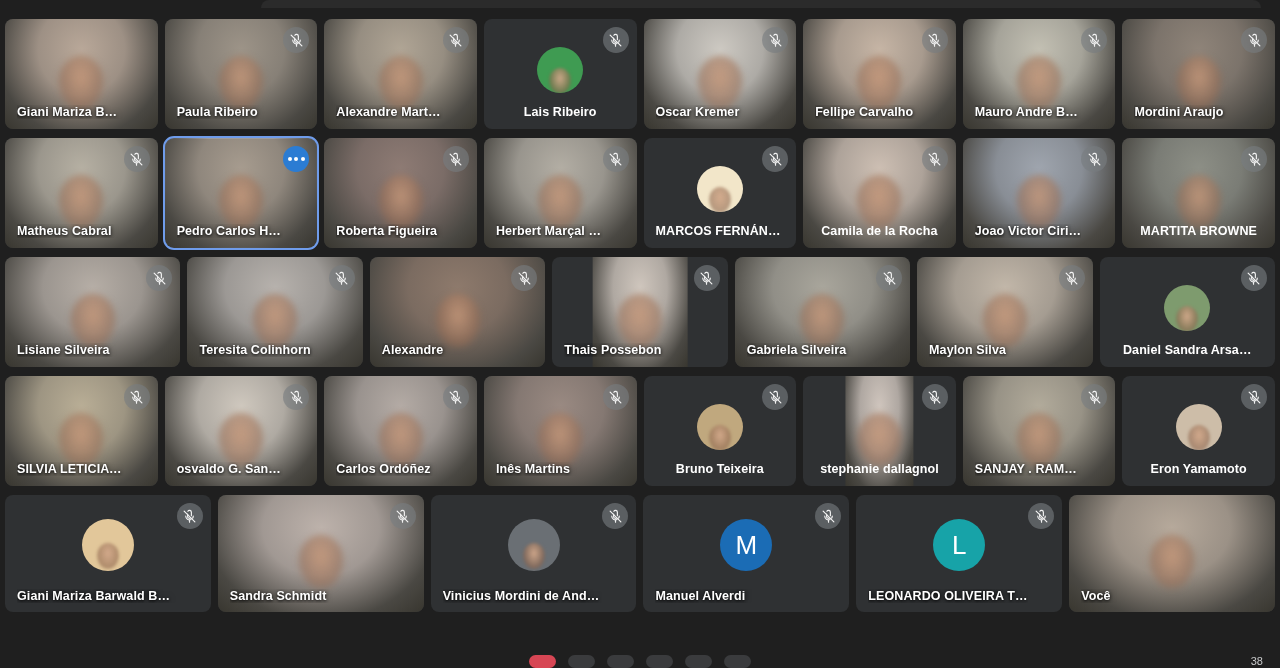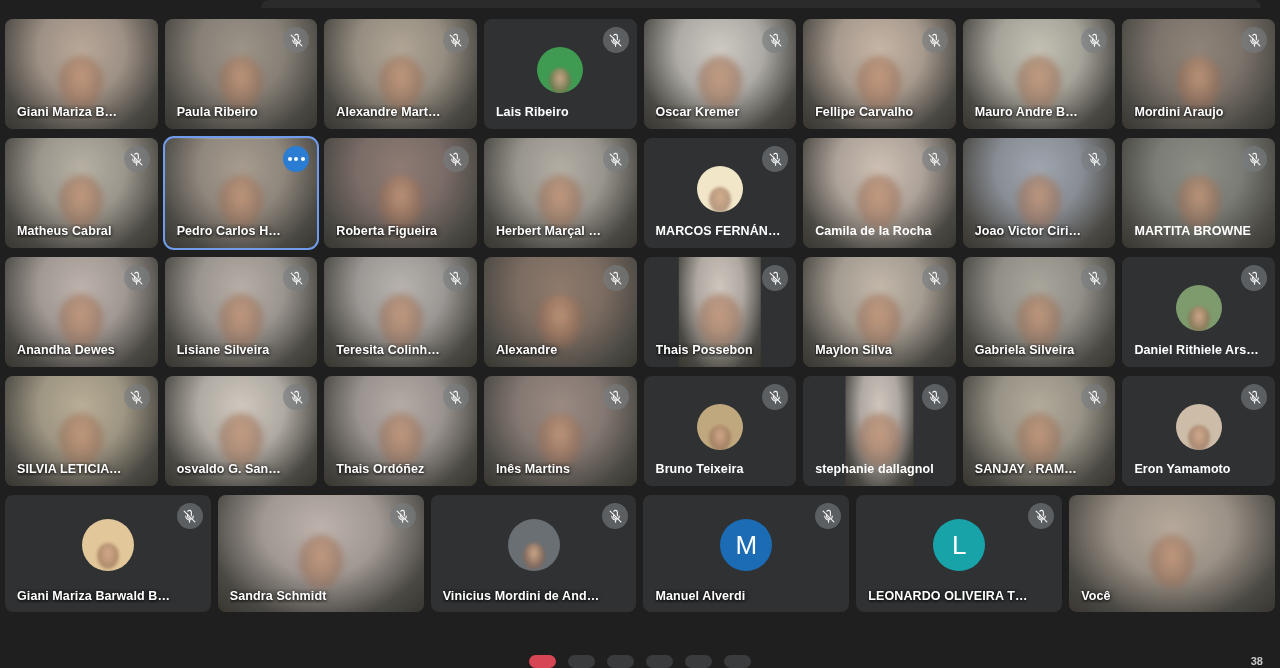--- a/index.html
+++ b/index.html
@@ -107,21 +107,21 @@
     font-size: 12.5px;
     font-weight: 700;
     letter-spacing: .1px;
     white-space: nowrap;
     overflow: hidden;
     text-overflow: ellipsis;
     text-shadow: 0 1px 3px rgba(0,0,0,.85), 0 0 6px rgba(0,0,0,.6);
   }
   .name.center {
     left: 0; right: 0;
-    text-align: left;
+    text-align: center;
     padding: 0 12px;
     text-shadow: none;
   }
   .row.r5 .name { bottom: 9px; }
 
   
   .mic {
     position: absolute;
     top: 8px; right: 8px;
     width: 26px; height: 26px;
@@ -156,21 +156,21 @@
     width: 27px; height: 13px;
     border-radius: 7px;
     background: #3a3b3d;
   }
   .bottombar .pill.red { background: #d74654; }
   .count {
     position: absolute;
     right: 17px; bottom: 1px;
     color: #c8c9ca;
     font-size: 11px;
-    font-weight: 700;
+    font-weight: 400;
   }
 </style>
 </head>
 <body>
 
 <div id="stage">
 
   <div class="top-strip"></div>
 
   <div class="grid-rows" id="grid-rows">
@@ -368,33 +368,20 @@
               <path d="M18 11.4a6 6 0 0 1-1 3.3M6 11.4a6 6 0 0 0 8.4 5.5"></path>
               <path d="M12 18.3V21"></path>
               <path d="M3.4 3.4 20.6 20.6"></path>
             </svg>
           </div>
           <div class="name center">MARTITA BROWNE</div>
         </div>
       </div>
       <div class="row r3">
         <div class="tile">
-          <div class="vid" style="background: radial-gradient(at 50% 28%, rgb(189, 178, 171) 0%, rgba(189, 178, 171, 0.8) 40%, rgb(74, 72, 67) 78%, rgb(56, 54, 47) 100%);"></div>
-          <div class="mic">
-            <svg viewBox="0 0 24 24" fill="none" stroke="#f2f2f2" stroke-width="1.9" stroke-linecap="round">
-              <path d="M15 10.6V5.2a3 3 0 0 0-5.6-1.5"></path>
-              <path d="M9 8.2v3.6a3 3 0 0 0 4.7 2.5"></path>
-              <path d="M18 11.4a6 6 0 0 1-1 3.3M6 11.4a6 6 0 0 0 8.4 5.5"></path>
-              <path d="M12 18.3V21"></path>
-              <path d="M3.4 3.4 20.6 20.6"></path>
-            </svg>
-          </div>
-          <div class="name">Anandha Dewes</div>
-        </div>
-        <div class="tile">
           <div class="vid" style="background: radial-gradient(at 50% 28%, rgb(182, 174, 166) 0%, rgba(182, 174, 166, 0.8) 40%, rgb(74, 72, 67) 78%, rgb(56, 54, 47) 100%);"></div>
           <div class="mic">
             <svg viewBox="0 0 24 24" fill="none" stroke="#f2f2f2" stroke-width="1.9" stroke-linecap="round">
               <path d="M15 10.6V5.2a3 3 0 0 0-5.6-1.5"></path>
               <path d="M9 8.2v3.6a3 3 0 0 0 4.7 2.5"></path>
               <path d="M18 11.4a6 6 0 0 1-1 3.3M6 11.4a6 6 0 0 0 8.4 5.5"></path>
               <path d="M12 18.3V21"></path>
               <path d="M3.4 3.4 20.6 20.6"></path>
             </svg>
           </div>
@@ -433,57 +420,57 @@
               <path d="M15 10.6V5.2a3 3 0 0 0-5.6-1.5"></path>
               <path d="M9 8.2v3.6a3 3 0 0 0 4.7 2.5"></path>
               <path d="M18 11.4a6 6 0 0 1-1 3.3M6 11.4a6 6 0 0 0 8.4 5.5"></path>
               <path d="M12 18.3V21"></path>
               <path d="M3.4 3.4 20.6 20.6"></path>
             </svg>
           </div>
           <div class="name">Thais Possebon</div>
         </div>
         <div class="tile">
+          <div class="vid" style="background: radial-gradient(at 50% 28%, rgb(169, 166, 156) 0%, rgba(169, 166, 156, 0.8) 40%, rgb(74, 72, 67) 78%, rgb(56, 54, 47) 100%);"></div>
+          <div class="mic">
+            <svg viewBox="0 0 24 24" fill="none" stroke="#f2f2f2" stroke-width="1.9" stroke-linecap="round">
+              <path d="M15 10.6V5.2a3 3 0 0 0-5.6-1.5"></path>
+              <path d="M9 8.2v3.6a3 3 0 0 0 4.7 2.5"></path>
+              <path d="M18 11.4a6 6 0 0 1-1 3.3M6 11.4a6 6 0 0 0 8.4 5.5"></path>
+              <path d="M12 18.3V21"></path>
+              <path d="M3.4 3.4 20.6 20.6"></path>
+            </svg>
+          </div>
+          <div class="name">Gabriela Silveira</div>
+        </div>
+        <div class="tile">
           <div class="vid" style="background: radial-gradient(at 50% 28%, rgb(194, 183, 169) 0%, rgba(194, 183, 169, 0.8) 40%, rgb(74, 72, 67) 78%, rgb(56, 54, 47) 100%);"></div>
           <div class="mic">
             <svg viewBox="0 0 24 24" fill="none" stroke="#f2f2f2" stroke-width="1.9" stroke-linecap="round">
               <path d="M15 10.6V5.2a3 3 0 0 0-5.6-1.5"></path>
               <path d="M9 8.2v3.6a3 3 0 0 0 4.7 2.5"></path>
               <path d="M18 11.4a6 6 0 0 1-1 3.3M6 11.4a6 6 0 0 0 8.4 5.5"></path>
               <path d="M12 18.3V21"></path>
               <path d="M3.4 3.4 20.6 20.6"></path>
             </svg>
           </div>
           <div class="name">Maylon Silva</div>
         </div>
         <div class="tile">
-          <div class="vid" style="background: radial-gradient(at 50% 28%, rgb(169, 166, 156) 0%, rgba(169, 166, 156, 0.8) 40%, rgb(74, 72, 67) 78%, rgb(56, 54, 47) 100%);"></div>
-          <div class="mic">
-            <svg viewBox="0 0 24 24" fill="none" stroke="#f2f2f2" stroke-width="1.9" stroke-linecap="round">
-              <path d="M15 10.6V5.2a3 3 0 0 0-5.6-1.5"></path>
-              <path d="M9 8.2v3.6a3 3 0 0 0 4.7 2.5"></path>
-              <path d="M18 11.4a6 6 0 0 1-1 3.3M6 11.4a6 6 0 0 0 8.4 5.5"></path>
-              <path d="M12 18.3V21"></path>
-              <path d="M3.4 3.4 20.6 20.6"></path>
-            </svg>
-          </div>
-          <div class="name">Gabriela Silveira</div>
-        </div>
-        <div class="tile">
           <div class="avatar photo" style="background: rgb(126, 155, 110);"></div>
           <div class="mic ">
             <svg viewBox="0 0 24 24" fill="none" stroke="#f2f2f2" stroke-width="1.9" stroke-linecap="round">
               <path d="M15 10.6V5.2a3 3 0 0 0-5.6-1.5"></path>
               <path d="M9 8.2v3.6a3 3 0 0 0 4.7 2.5"></path>
               <path d="M18 11.4a6 6 0 0 1-1 3.3M6 11.4a6 6 0 0 0 8.4 5.5"></path>
               <path d="M12 18.3V21"></path>
               <path d="M3.4 3.4 20.6 20.6"></path>
             </svg>
           </div>
-          <div class="name center">Daniel Rithiele Arsa…</div>
+          <div class="name center">Daniel Sandra Arsa…</div>
         </div>
       </div>
       <div class="row r4">
         <div class="tile">
           <div class="vid" style="background: radial-gradient(at 50% 28%, rgb(185, 174, 150) 0%, rgba(185, 174, 150, 0.8) 40%, rgb(74, 72, 67) 78%, rgb(56, 54, 47) 100%);"></div>
           <div class="mic">
             <svg viewBox="0 0 24 24" fill="none" stroke="#f2f2f2" stroke-width="1.9" stroke-linecap="round">
               <path d="M15 10.6V5.2a3 3 0 0 0-5.6-1.5"></path>
               <path d="M9 8.2v3.6a3 3 0 0 0 4.7 2.5"></path>
               <path d="M18 11.4a6 6 0 0 1-1 3.3M6 11.4a6 6 0 0 0 8.4 5.5"></path>
@@ -510,21 +497,21 @@
           <div class="vid" style="background: radial-gradient(at 50% 28%, rgb(180, 171, 165) 0%, rgba(180, 171, 165, 0.8) 40%, rgb(74, 72, 67) 78%, rgb(56, 54, 47) 100%);"></div>
           <div class="mic">
             <svg viewBox="0 0 24 24" fill="none" stroke="#f2f2f2" stroke-width="1.9" stroke-linecap="round">
               <path d="M15 10.6V5.2a3 3 0 0 0-5.6-1.5"></path>
               <path d="M9 8.2v3.6a3 3 0 0 0 4.7 2.5"></path>
               <path d="M18 11.4a6 6 0 0 1-1 3.3M6 11.4a6 6 0 0 0 8.4 5.5"></path>
               <path d="M12 18.3V21"></path>
               <path d="M3.4 3.4 20.6 20.6"></path>
             </svg>
           </div>
-          <div class="name">Thais Ordóñez</div>
+          <div class="name">Carlos Ordóñez</div>
         </div>
         <div class="tile">
           <div class="vid" style="background: radial-gradient(at 50% 28%, rgb(154, 138, 130) 0%, rgba(154, 138, 130, 0.8) 40%, rgb(74, 72, 67) 78%, rgb(56, 54, 47) 100%);"></div>
           <div class="mic">
             <svg viewBox="0 0 24 24" fill="none" stroke="#f2f2f2" stroke-width="1.9" stroke-linecap="round">
               <path d="M15 10.6V5.2a3 3 0 0 0-5.6-1.5"></path>
               <path d="M9 8.2v3.6a3 3 0 0 0 4.7 2.5"></path>
               <path d="M18 11.4a6 6 0 0 1-1 3.3M6 11.4a6 6 0 0 0 8.4 5.5"></path>
               <path d="M12 18.3V21"></path>
               <path d="M3.4 3.4 20.6 20.6"></path>

